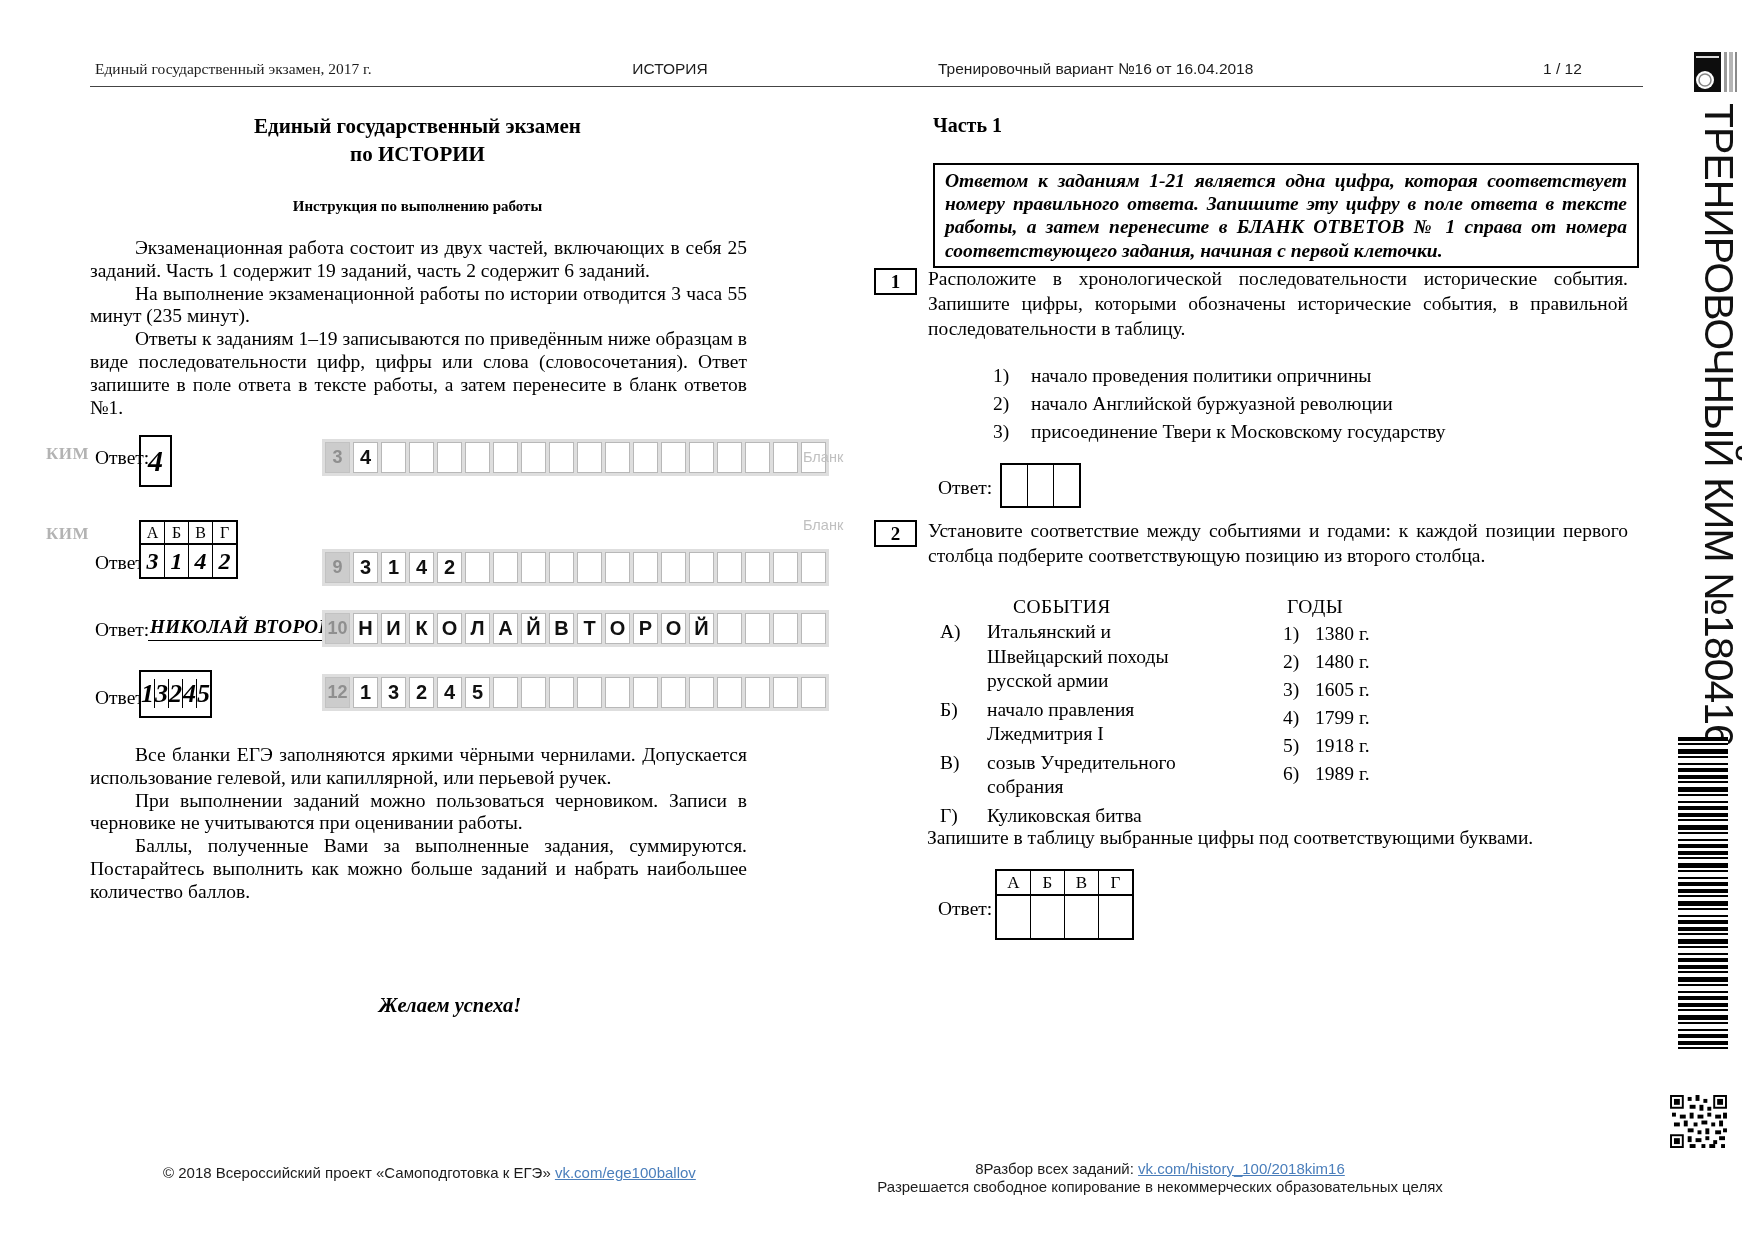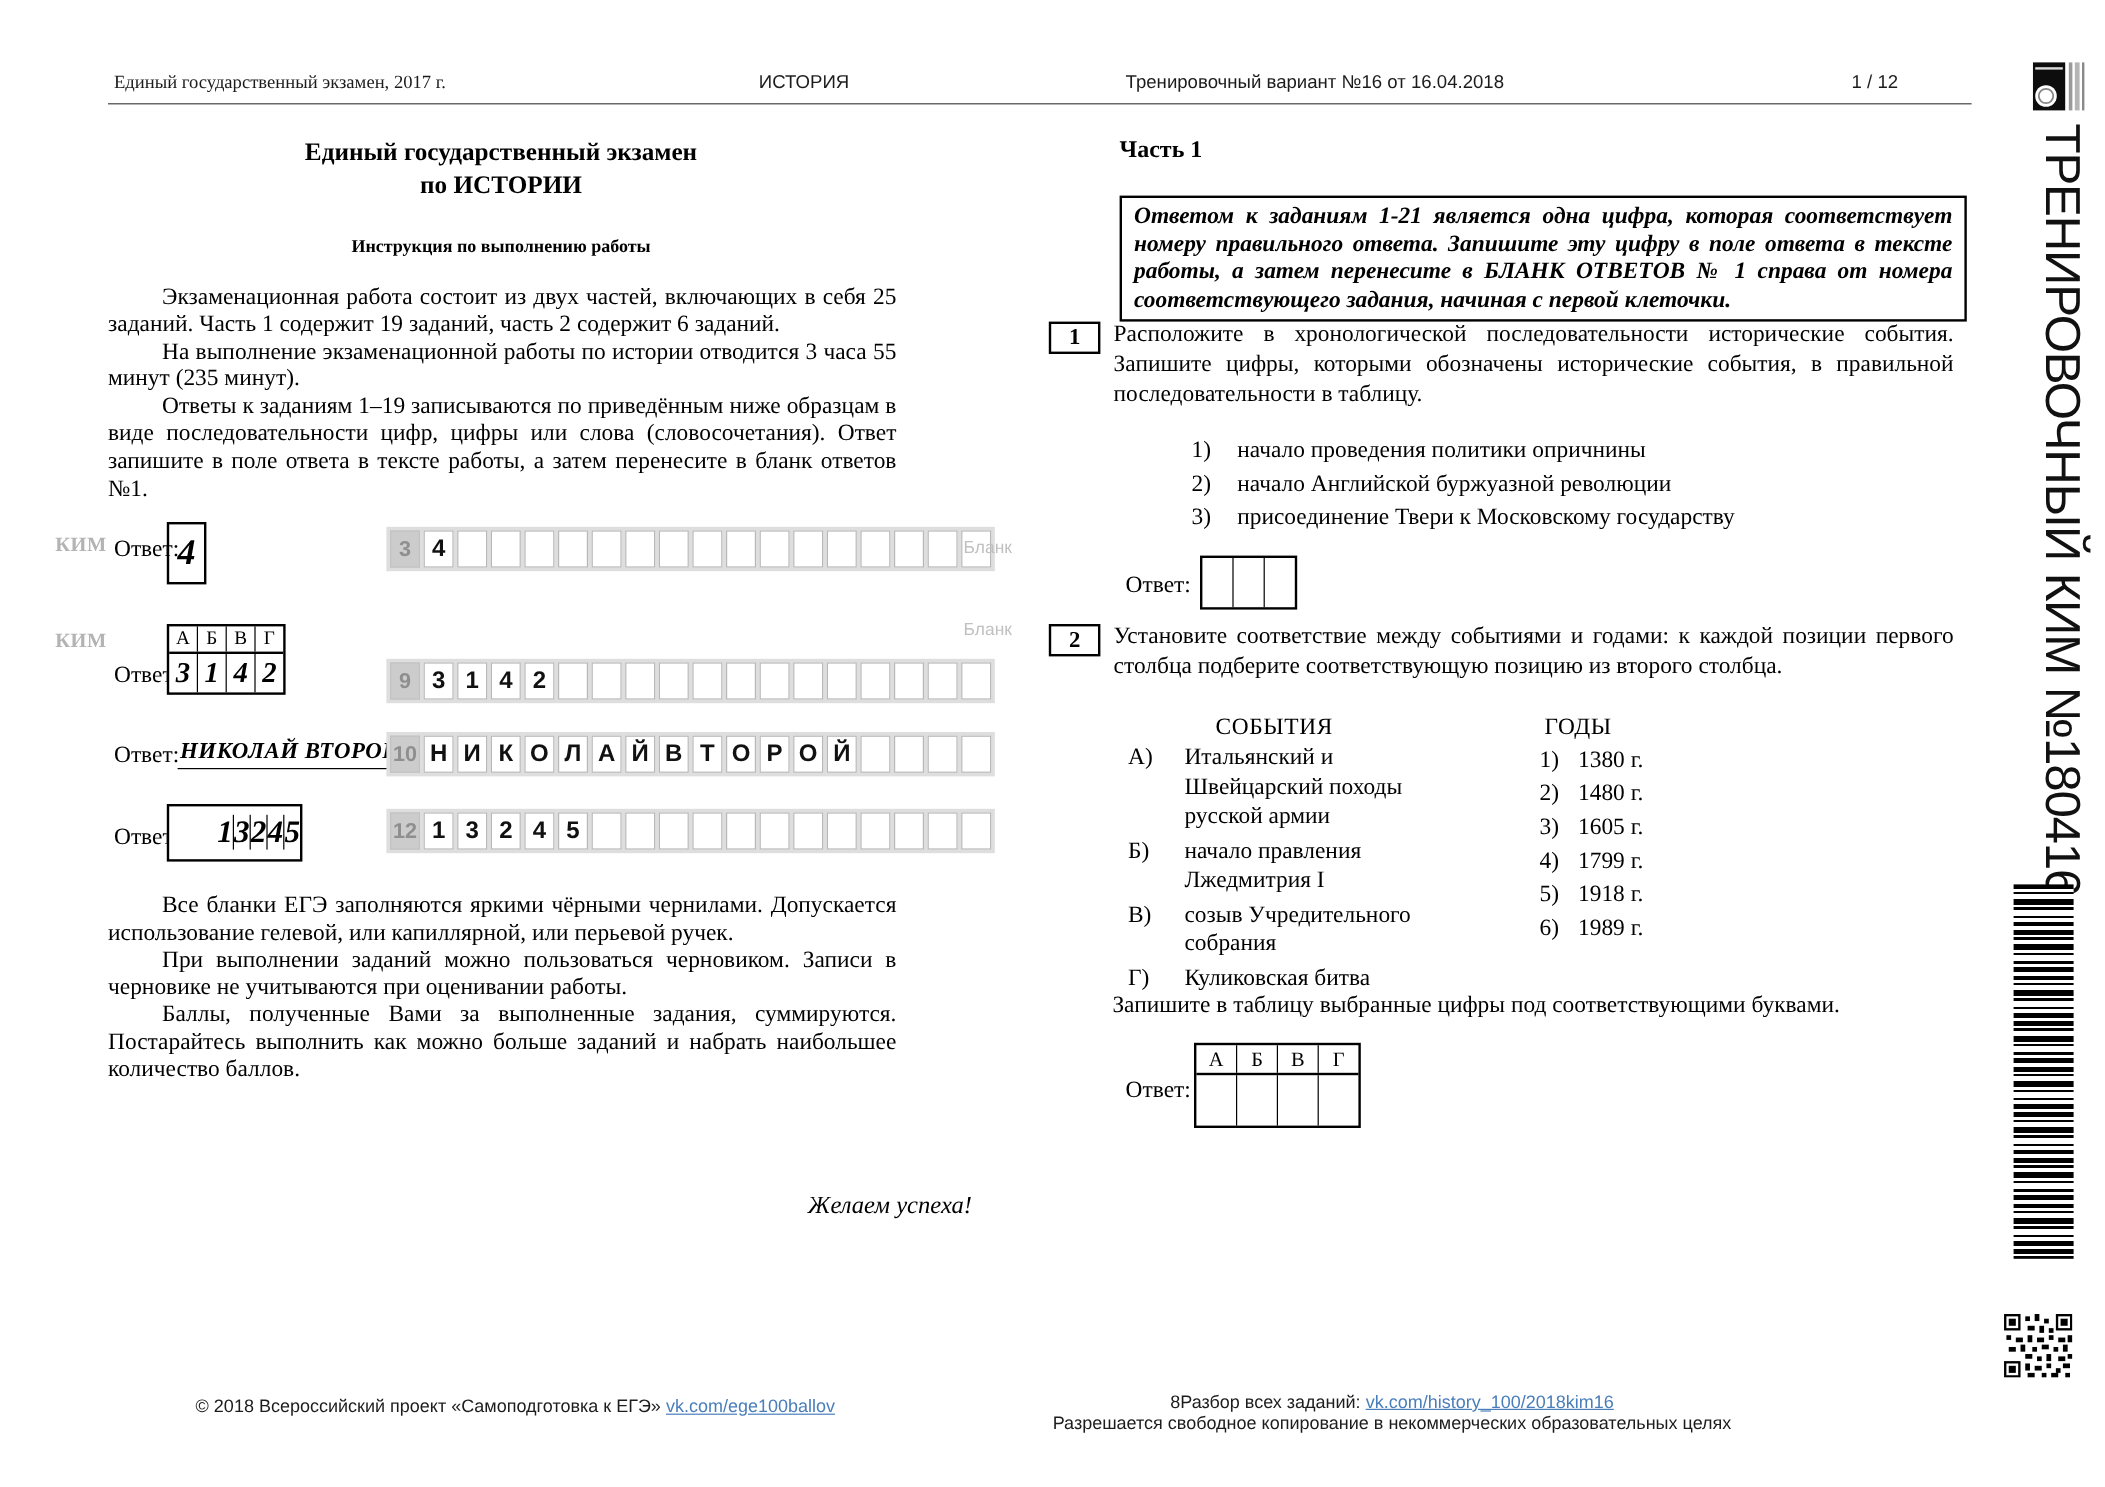--- a/index.html
+++ b/index.html
@@ -13,21 +13,21 @@
   .hdr{font-family:"Liberation Sans",sans-serif;font-size:15.5px;color:#1c1c1c;white-space:nowrap;}
   .hrule{left:90px;top:86px;width:1553px;border-top:1.5px solid #444;height:0;}
 
   
   .lc-title{left:90px;top:112px;width:655px;text-align:center;font-weight:bold;font-size:21px;line-height:28px;}
   .lc-instr{left:90px;top:198px;width:655px;text-align:center;font-weight:bold;font-size:15px;}
   .paras{width:657px;font-size:19.5px;line-height:22.8px;text-align:justify;}
   .paras p{margin:0;text-indent:45px;}
   .p1{left:90px;top:237px;}
   .p2{left:90px;top:744px;}
-  .goodluck{left:90px;top:994px;width:720px;text-align:right;font-weight:normal;font-style:italic;font-size:20.5px;}
+  .goodluck{left:90px;top:994px;width:720px;text-align:center;font-weight:bold;font-style:italic;font-size:20.5px;}
 
   .kim-label{color:#b3b3b3;font-family:Liberation Serif, serif;font-size:17px;font-weight:bold;letter-spacing:.5px;}
   .blank-label{color:#c0c0c0;font-family:"Liberation Sans",sans-serif;font-size:14.5px;}
   .ans-label{font-size:19.5px;}
 
   .hand{font-style:italic;font-weight:bold;font-family:"Liberation Serif",serif;}
   .ex1-box{left:139px;top:435px;width:29px;height:48px;border:2px solid #000;
     display:flex;align-items:center;justify-content:center;font-size:30px;}
   .ex3-hand{left:148px;top:616px;font-size:19px;border-bottom:1.5px solid #000;padding:0 4px 2px 2px;letter-spacing:.5px;}
 
@@ -40,21 +40,21 @@
 
   
   .gridtbl{border:2px solid #000;display:inline-block;background:#fff;}
   .trow{display:flex;}
   .trow + .trow{border-top:2px solid #000;}
   .gcell{text-align:center;}
   .gcell + .gcell{border-left:1.5px solid #000;}
   .ex2-tbl{left:139px;top:520px;}
   .ex2-tbl .h{width:23px;height:21px;font-size:16px;line-height:21px;}
   .ex2-tbl .v{width:23px;height:32px;font-size:24px;line-height:32px;}
-  .ex4-box{left:139px;top:670px;padding-left:40px;}
+  .ex4-box{left:139px;top:670px;}
   .ex4-box .v{width:27px;height:44px;font-size:26px;line-height:44px;}
 
   
   .part-title{left:933px;top:114px;width:580px;text-align:left;font-weight:bold;font-size:20px;}
   .intro-box{left:933px;top:163px;width:706px;box-sizing:border-box;border:2px solid #000;
     padding:4px 10px;font-weight:bold;font-style:italic;font-size:19.5px;line-height:23.2px;text-align:justify;}
   .marker{width:43px;height:27px;border:2px solid #000;display:flex;align-items:center;justify-content:center;
     font-weight:bold;font-size:19px;box-sizing:border-box;}
   .task-text{width:700px;font-size:19.5px;line-height:25px;text-align:justify;}
   .opt-row{display:flex;margin-bottom:5px;font-size:19.5px;line-height:23px;}

